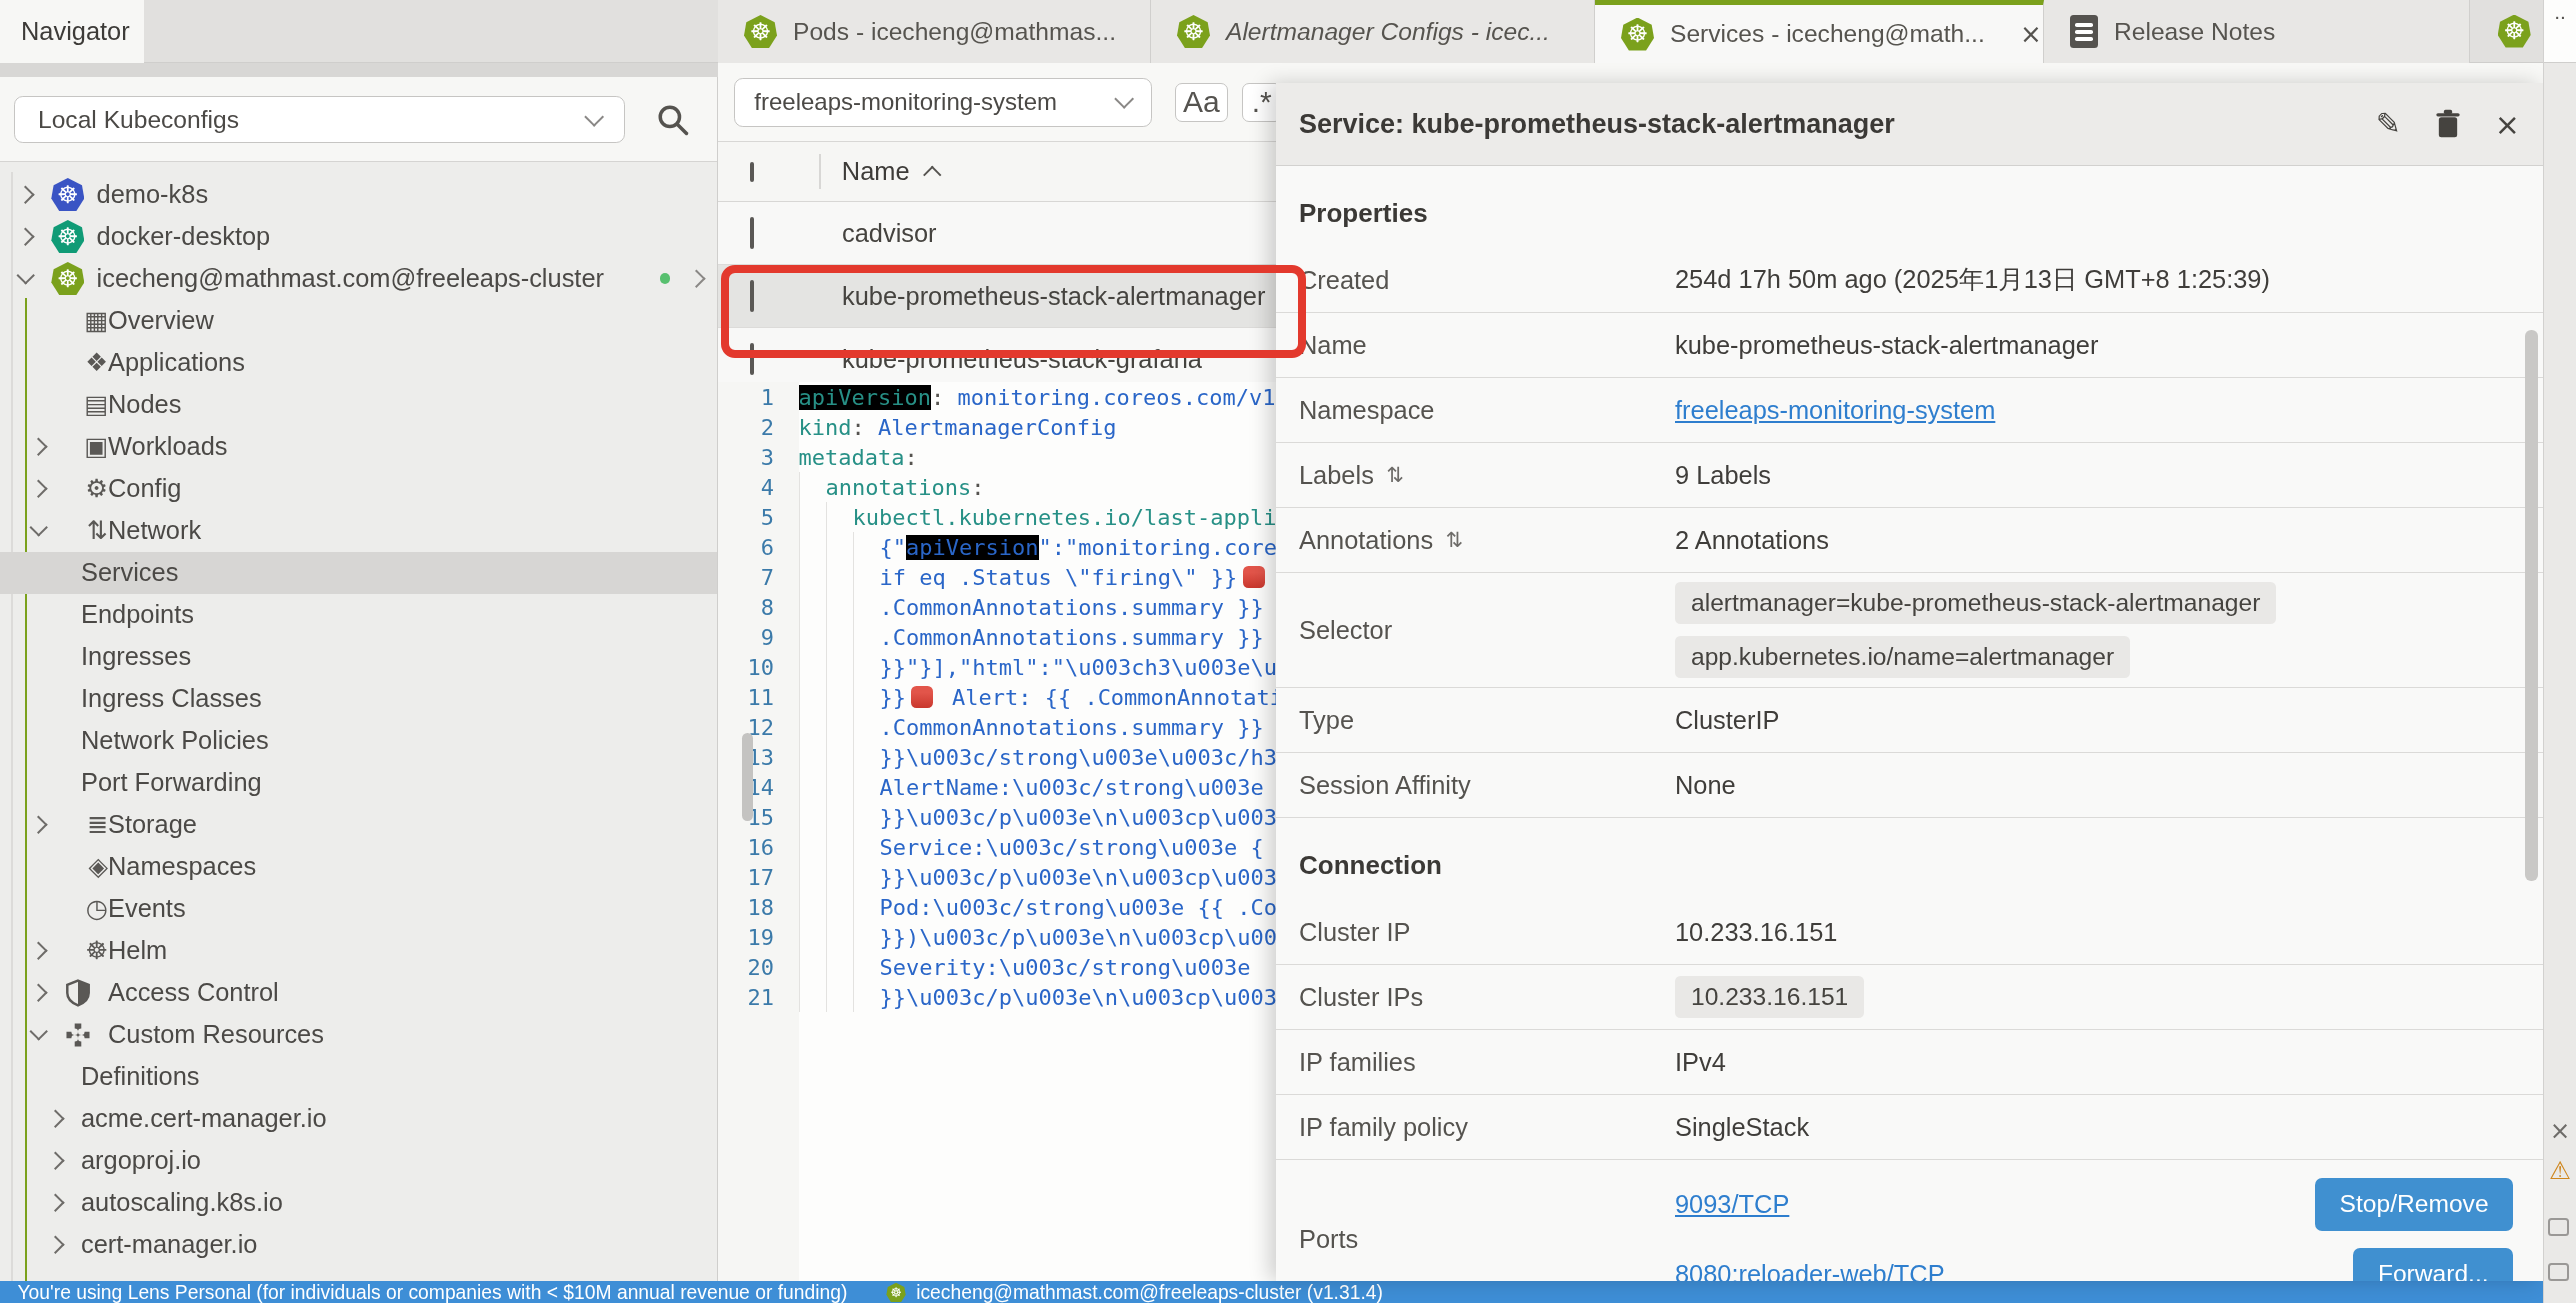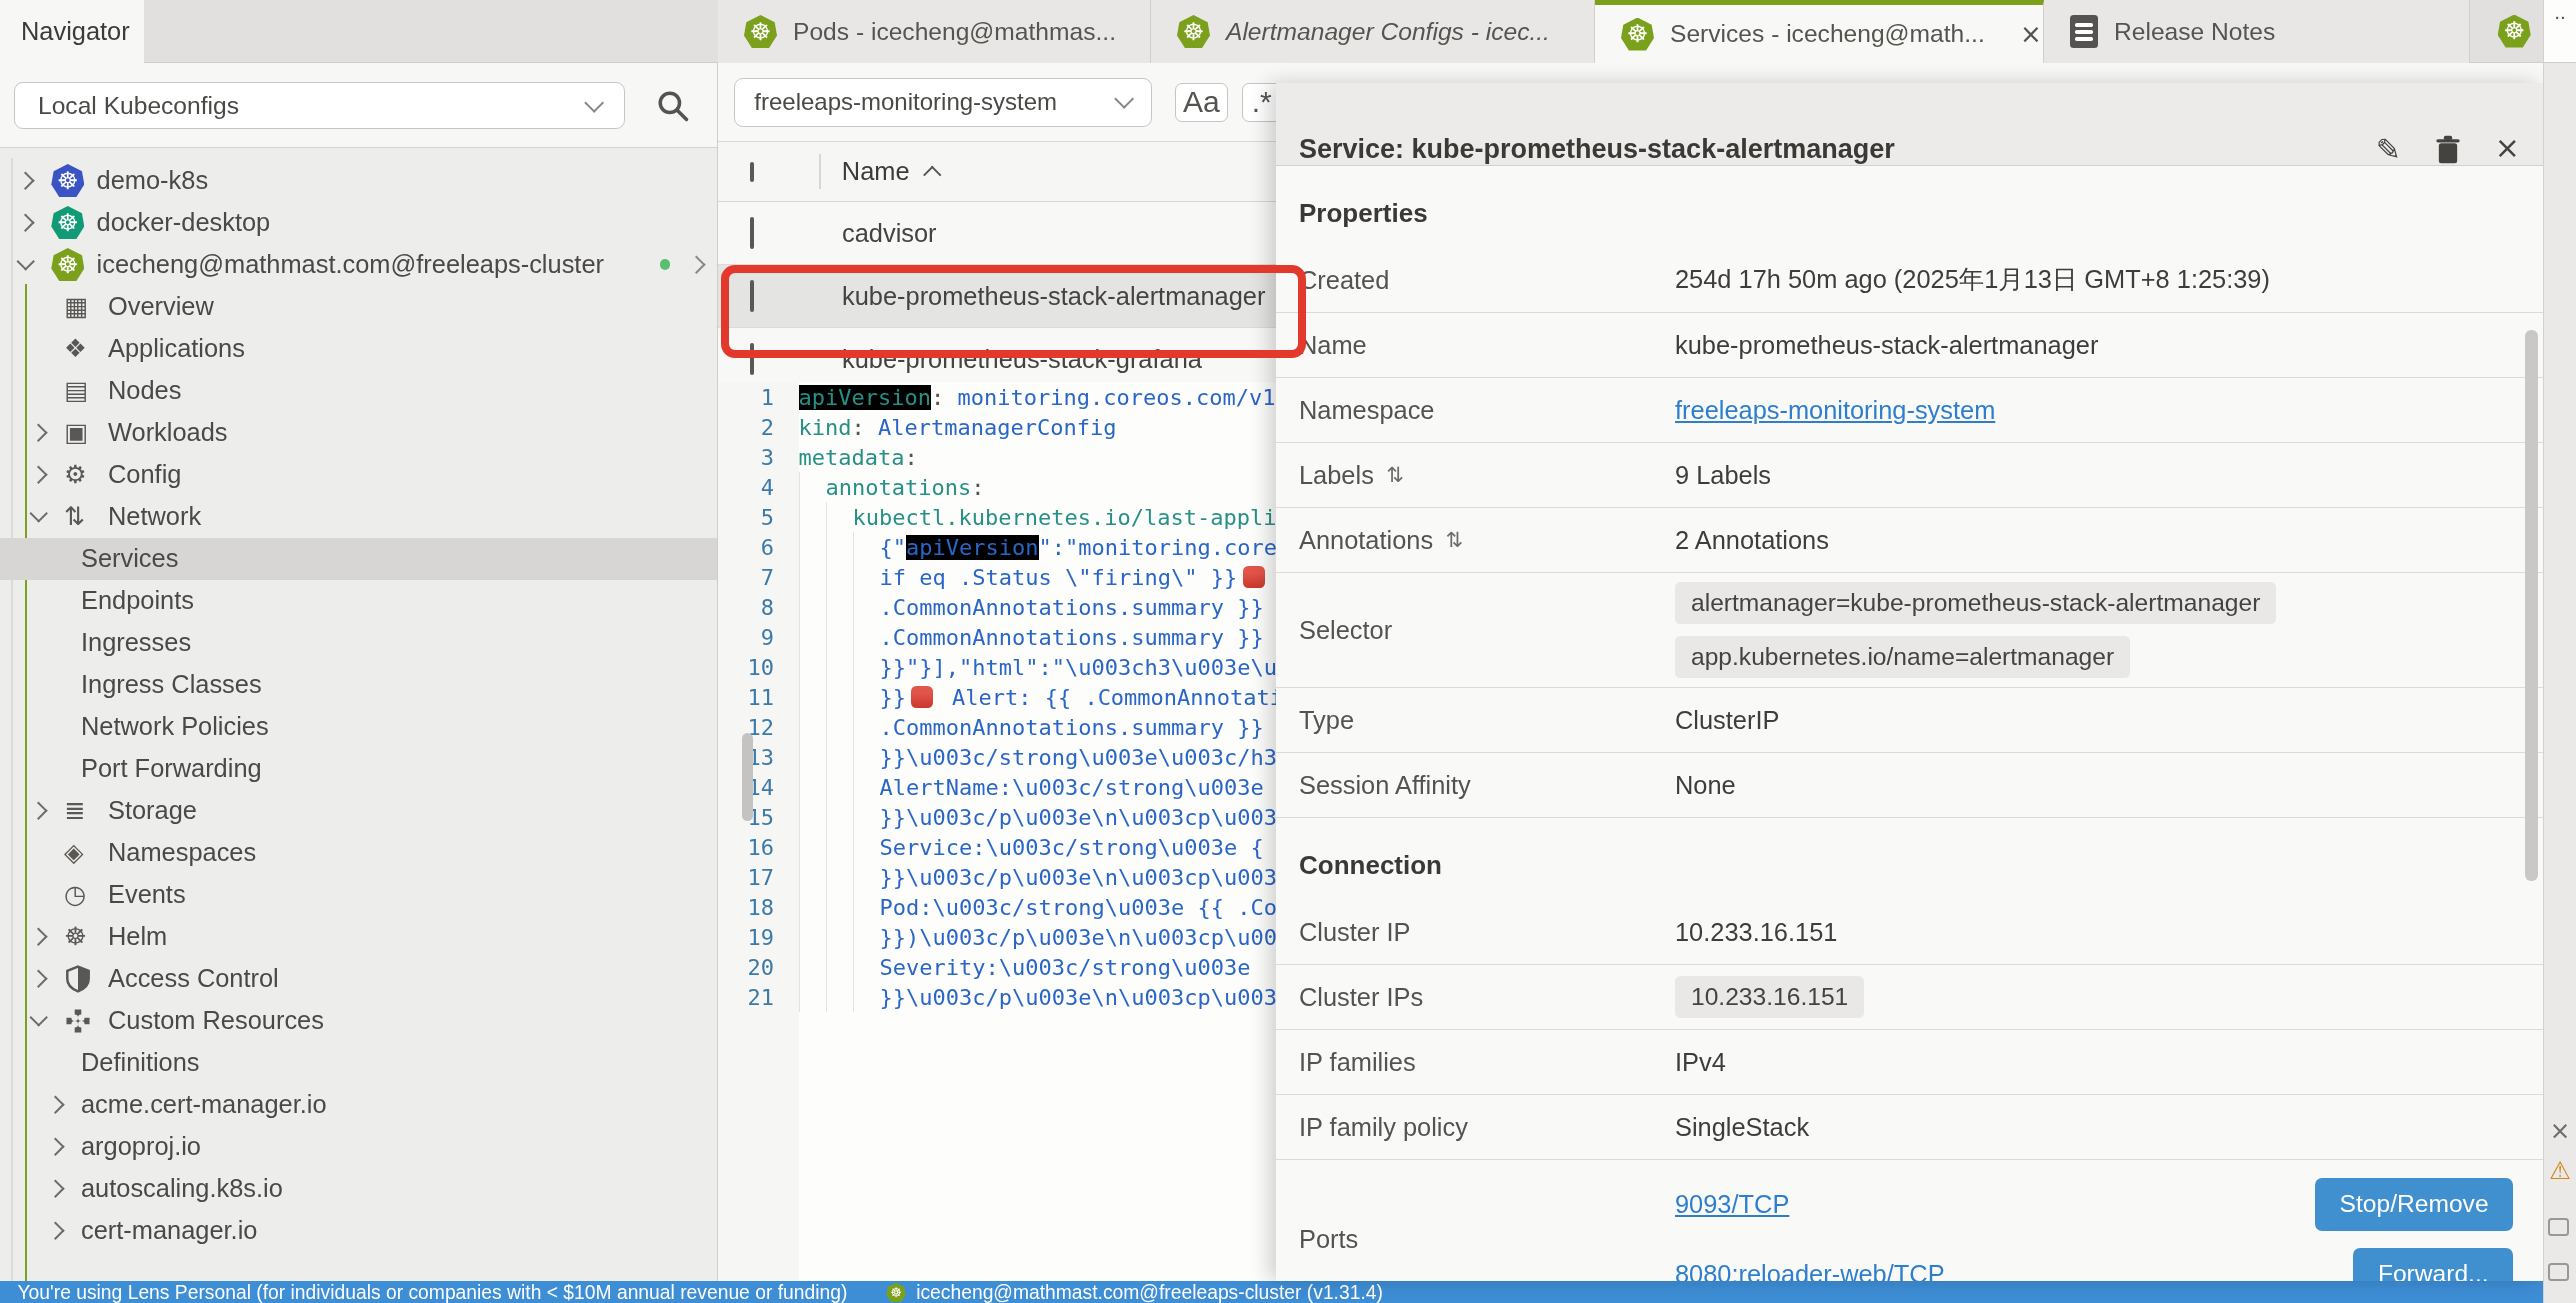--- a/index.html
+++ b/index.html
@@ -20,22 +20,22 @@
   .tab.it .tlabel{font-style:italic;}
   .tab.active{background:#f8f8f7;border-top:5.3px solid #7ba11c;}
   .tab .tclose{margin-left:19.3px;font-size:26px;color:#55534f;}
   .k8s{width:33px;height:33px;flex:0 0 33px;display:flex;align-items:center;justify-content:center;
        color:#fff;font-size:24px;font-family:"DejaVu Sans",sans-serif;
        clip-path:polygon(50% 0,93% 22%,100% 62%,76% 100%,24% 100%,0 62%,7% 22%);}
   .docicon{width:28px;height:33px;background:#55534f;border-radius:3.5px;position:relative;flex:0 0 28px;}
   .docicon i{position:absolute;left:5.3px;right:5.3px;height:3.5px;background:#fff;border-radius:1.8px;}
   #tab-filler{flex:1;display:flex;align-items:center;justify-content:flex-end;padding-right:12.3px;}
   
-  #sidebar{position:absolute;left:0;top:63px;width:718px;bottom:0;background:#ededeb;
-           border-right:1.8px solid #cfcecc;box-sizing:border-box;overflow:hidden;}
+  #sidebar{position:absolute;left:0;top:77px;width:718px;bottom:0;background:#ededeb;
+           border-right:1.8px solid #cfcecc;box-sizing:border-box;overflow:hidden;text-align:right;}
   #side-top{height:84px;background:#f7f7f5;border-bottom:1.8px solid #d5d4d2;position:relative;}
   #kubeconfig-select{position:absolute;left:14px;top:19.3px;width:611px;height:47px;background:#fff;
            border:1.8px solid #c6c5c3;border-radius:8.8px;display:flex;align-items:center;
            padding:0 23px;box-sizing:border-box;font-size:24.6px;color:#4b4946;}
   .selchev{width:12.3px;height:12.3px;border-right:2.6px solid #8a8886;border-bottom:2.6px solid #8a8886;
            transform:rotate(45deg);margin-left:auto;margin-top:-5.3px;}
   #side-search{position:absolute;left:655px;top:24.6px;}
   #tree{position:absolute;left:0;top:86px;right:0;bottom:0;padding-top:10.5px;}
   #guide-gray{position:absolute;left:11.4px;top:8.8px;bottom:0;width:1.8px;background:#dcdbd9;}
   #guide-olive{position:absolute;left:24.6px;top:135px;bottom:0;width:2.6px;background:#7ba11c;}
@@ -97,21 +97,21 @@
   .ln{flex:0 0 56px;text-align:right;padding-right:24.6px;color:#3b7aa9;}
   .guide{display:inline-block;width:26px;height:30px;border-left:1.8px solid #e3e2e0;flex:0 0 26px;}
   .tok.k{color:#279086;} .tok.v{color:#2a66c8;} .tok.p{color:#55534f;}
   .tok.hl{background:#000000;}
   .emoji{display:inline-block;width:22px;height:22px;border-radius:5.3px;margin:0 5.3px;vertical-align:-1.8px;
         background:linear-gradient(#e2554a 30%,#c9372d);flex:0 0 22px;}
   #ed-scroll{position:absolute;left:24px;top:670px;width:10.5px;height:88px;background:#c4c3c1;border-radius:5.3px;}
   
   #drawer{position:absolute;left:1276px;top:83px;width:1267px;bottom:23px;background:#f9f9f8;
         box-shadow:-7px 0 19.3px rgba(0,0,0,.18);overflow:hidden;z-index:20;}
-  #dheader{height:83px;background:#ecebe9;border-bottom:1.8px solid #d2d1cf;display:flex;align-items:flex-end;
+  #dheader{height:83px;background:#ecebe9;border-bottom:1.8px solid #d2d1cf;display:flex;align-items:center;
         padding:0 23px 0 23px;box-sizing:border-box;gap:32px;}
   #dtitle{font-weight:bold;font-size:27px;color:#3b3936;flex:1;}
   .hicon{font-size:30px;color:#45433f;font-family:"DejaVu Sans",sans-serif;}
   .hicon svg{width:30px;height:30px;}
   .dheading{font-weight:bold;font-size:26px;color:#3b3936;padding:32px 23px 19.3px;}
   .prow{min-height:65px;display:flex;align-items:center;border-bottom:1.8px solid #dbdad8;
         padding:8.8px 17.5px 8.8px 23px;box-sizing:border-box;font-size:25.4px;}
   .plabel{flex:0 0 376px;color:#55534f;display:flex;align-items:center;gap:12.3px;}
   .sorticon{font-family:"DejaVu Sans",sans-serif;font-size:21px;color:#6e6c69;}
   .pvalue{flex:1;color:#3f3d3a;}

